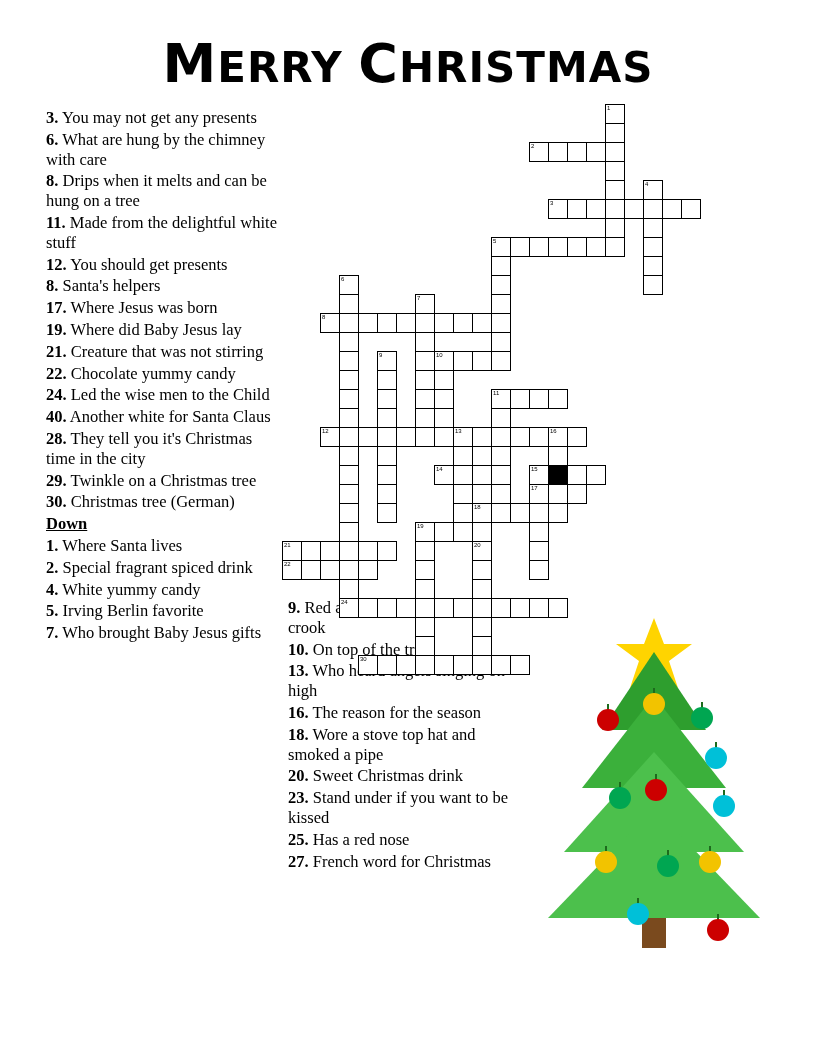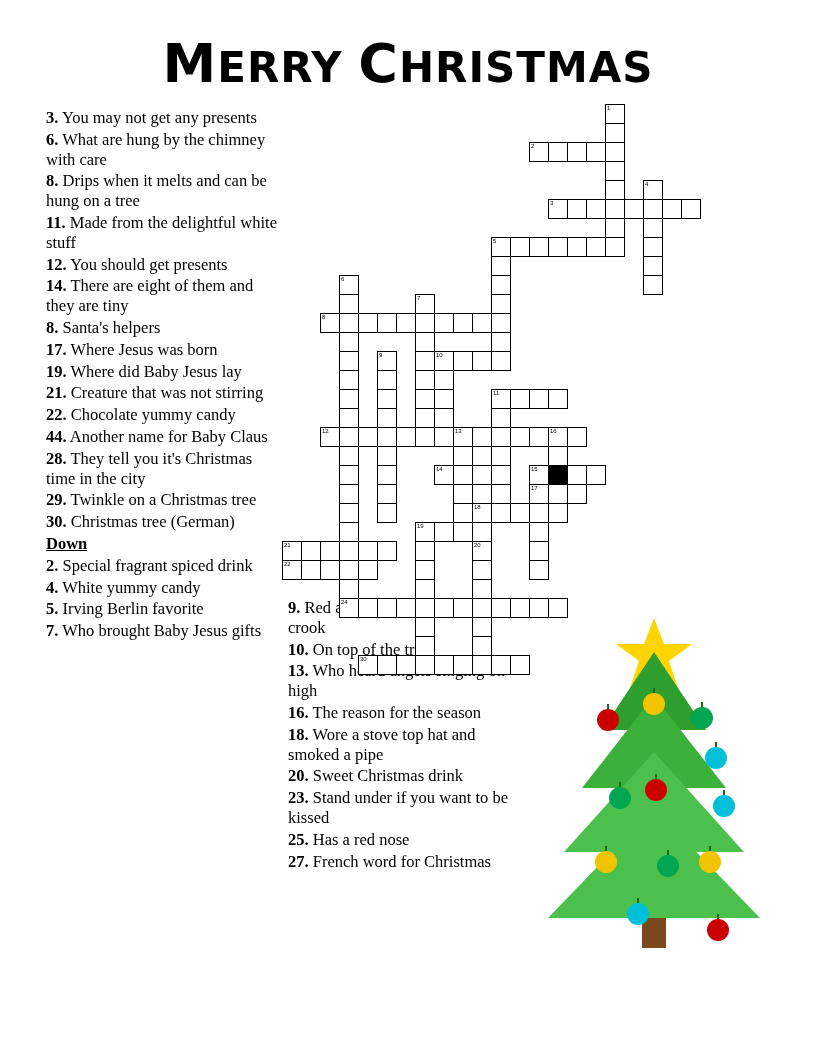--- a/index.html
+++ b/index.html
@@ -109,32 +109,33 @@
   <div class="title">
     <span class="cap">M</span><span class="small">ERRY</span><span class="small"> </span><span class="cap">C</span><span class="small">HRISTMAS</span>
   </div>
 
   <div class="clue-col" id="col-left">
     <p class="clue"><b>3.</b> <span>You may not get any presents</span></p>
     <p class="clue"><b>6.</b> <span>What are hung by the chimney with care</span></p>
     <p class="clue"><b>8.</b> <span>Drips when it melts and can be hung on a tree</span></p>
     <p class="clue"><b>11.</b> <span>Made from the delightful white stuff</span></p>
     <p class="clue"><b>12.</b> <span>You should get presents</span></p>
-    <p class="clue"><b>14.</b> <span>There are eight of them and they are tiny</span></p>
     <p class="clue"><b>8.</b> <span>Santa's helpers</span></p>
     <p class="clue"><b>17.</b> <span>Where Jesus was born</span></p>
     <p class="clue"><b>19.</b> <span>Where did Baby Jesus lay</span></p>
     <p class="clue"><b>21.</b> <span>Creature that was not stirring</span></p>
     <p class="clue"><b>22.</b> <span>Chocolate yummy candy</span></p>
-    <p class="clue"><b>44.</b> <span>Another name for Baby Claus</span></p>
+    <p class="clue"><b>24.</b> <span>Led the wise men to the Child</span></p>
+    <p class="clue"><b>40.</b> <span>Another white for Santa Claus</span></p>
     <p class="clue"><b>28.</b> <span>They tell you it's Christmas time in the city</span></p>
     <p class="clue"><b>29.</b> <span>Twinkle on a Christmas tree</span></p>
     <p class="clue"><b>30.</b> <span>Christmas tree (German)</span></p>
 
     <div class="section-head">Down</div>
+    <p class="clue"><b>1.</b> <span>Where Santa lives</span></p>
     <p class="clue"><b>2.</b> <span>Special fragrant spiced drink</span></p>
     <p class="clue"><b>4.</b> <span>White yummy candy</span></p>
     <p class="clue"><b>5.</b> <span>Irving Berlin favorite</span></p>
     <p class="clue"><b>7.</b> <span>Who brought Baby Jesus gifts</span></p>
   </div>
 
   <div class="clue-col" id="col-mid">
     <p class="clue"><b>9.</b> <span>Red and white Shepherd's crook</span></p>
     <p class="clue"><b>10.</b> <span>On top of the tree</span></p>
     <p class="clue"><b>13.</b> <span>Who heard angels singing on high</span></p>

